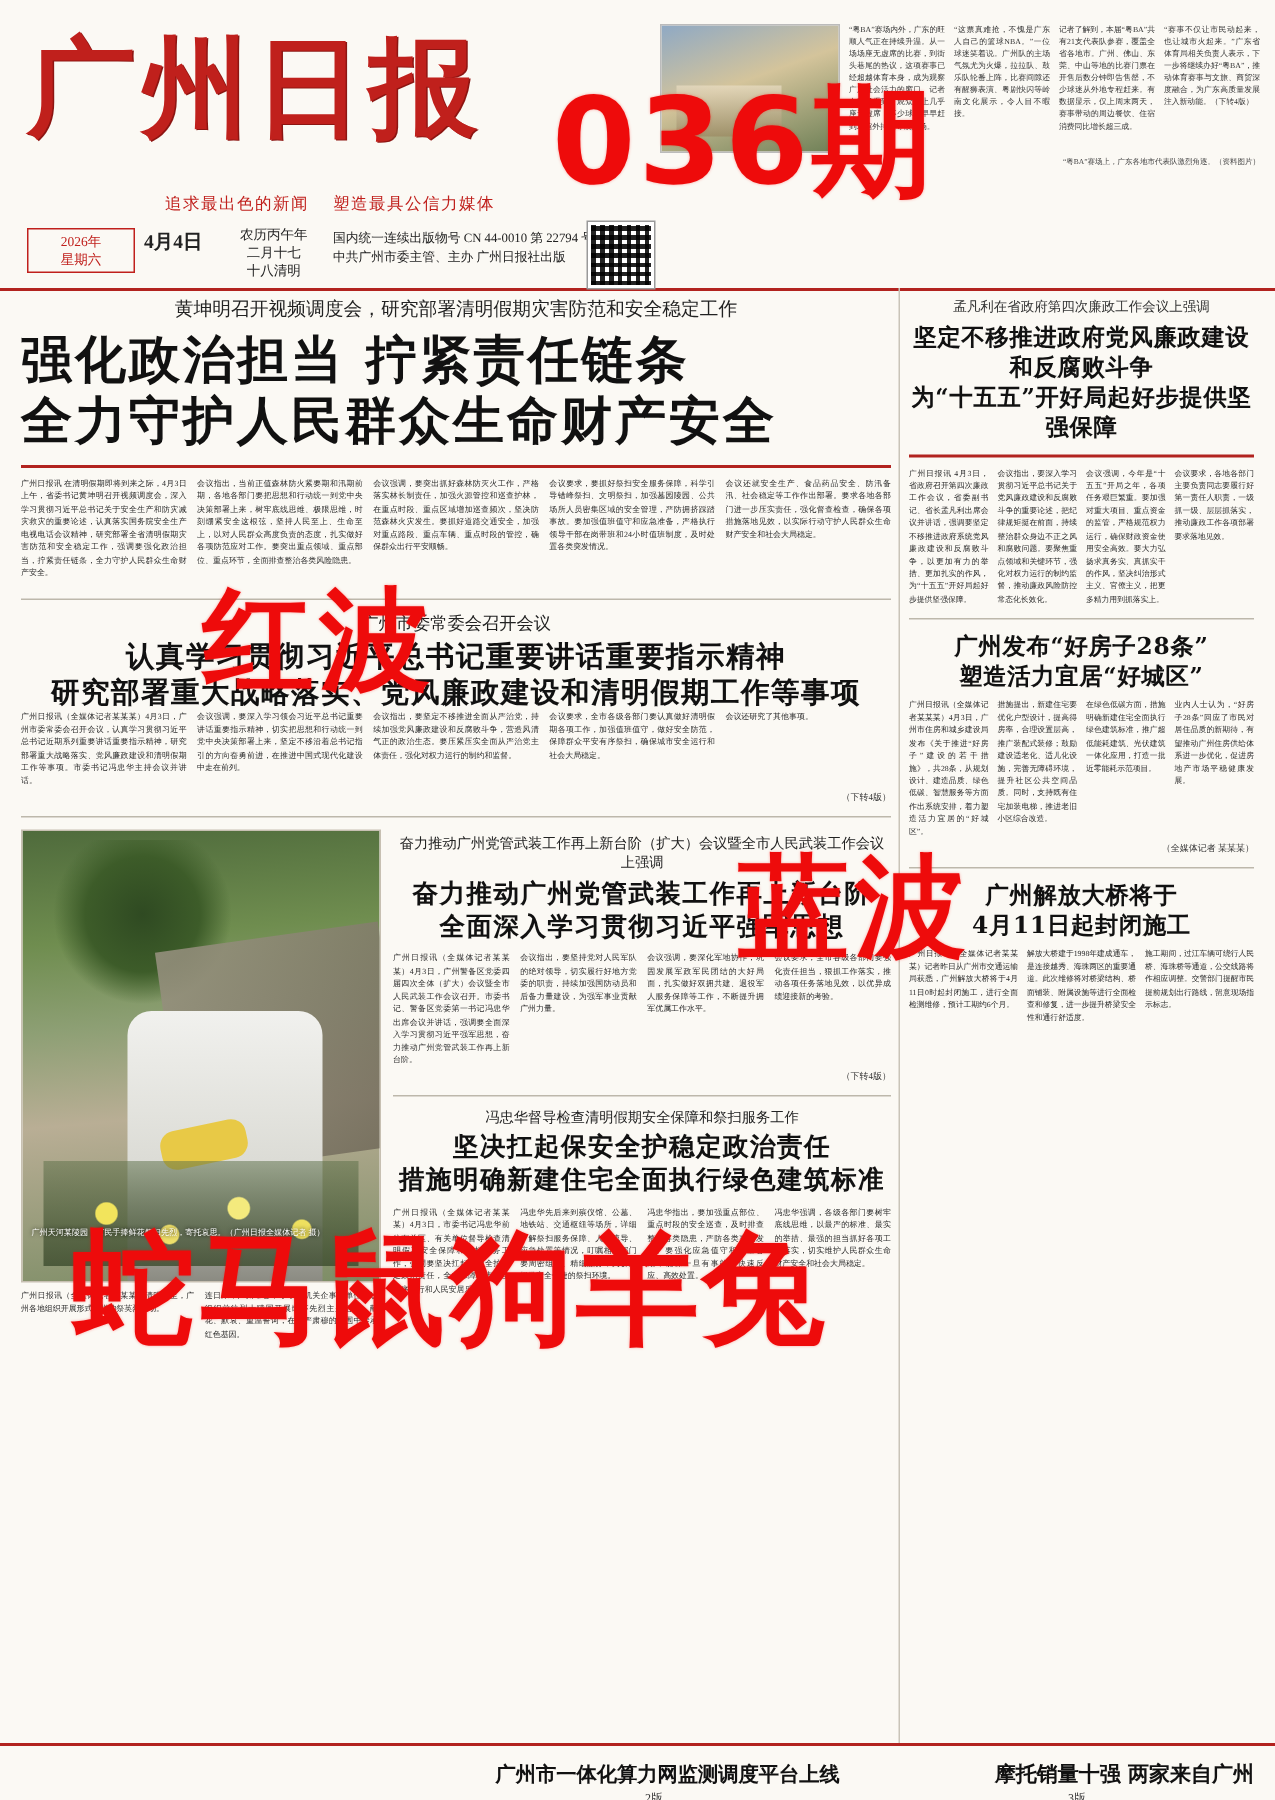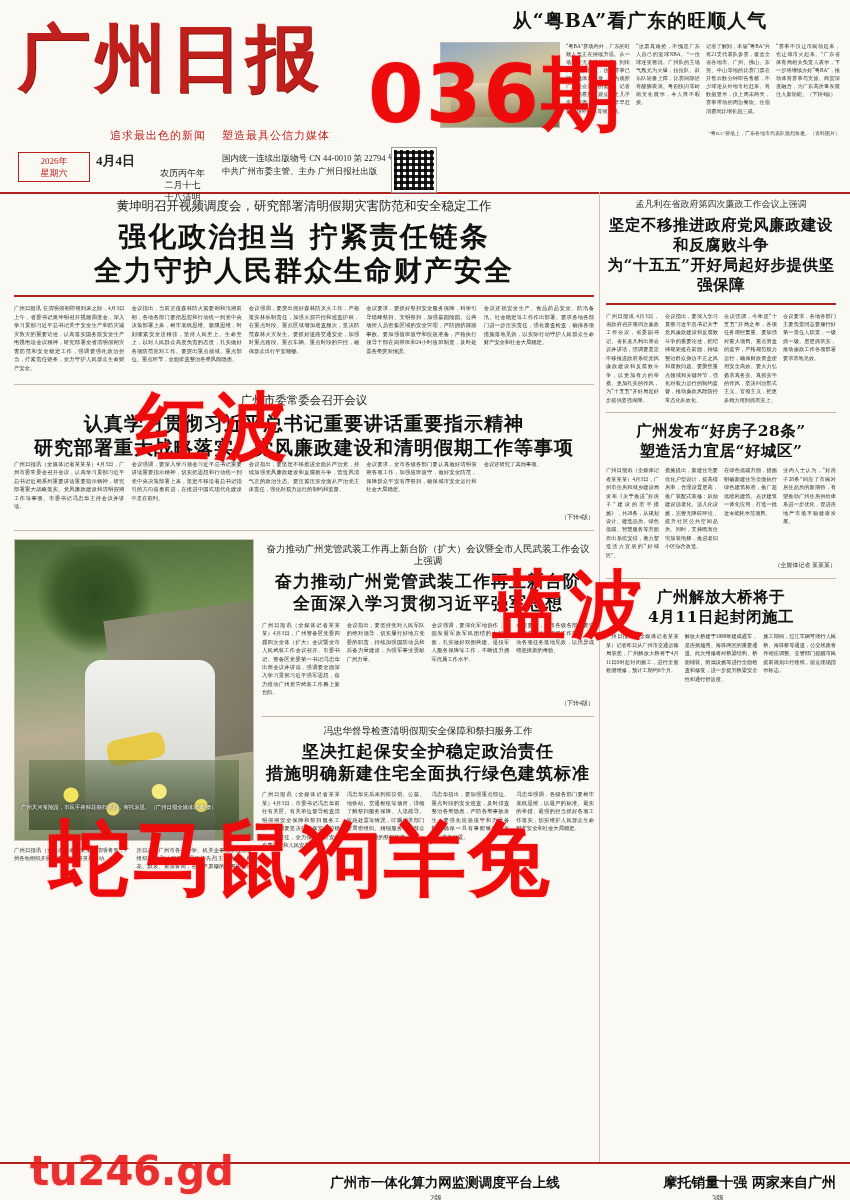--- a/index.html
+++ b/index.html
@@ -28,21 +28,21 @@
     display:flex;gap:16px;
   }
   .logo-sub span{white-space:nowrap;}
   .dateblock{
     position:absolute;left:18px;top:152px;width:70px;
     border:1px solid #c0201c;color:#c0201c;font-size:9px;
     text-align:center;line-height:1.35;padding:2px 0;
   }
   .datecol{position:absolute;left:96px;top:152px;font-size:11px;line-height:1.4;color:#222;}
   .datecol b{font-size:13px;}
-  .lunarcol{position:absolute;left:160px;top:150px;font-size:9px;line-height:1.35;color:#222;text-align:center;margin-top:17px;}
+  .lunarcol{position:absolute;left:160px;top:150px;font-size:9px;line-height:1.35;color:#222;text-align:center;}
   .issuecol{position:absolute;left:222px;top:152px;font-size:8.5px;line-height:1.5;color:#222;}
   .qr{
     position:absolute;left:392px;top:148px;width:40px;height:40px;
     background:
       repeating-linear-gradient(0deg,#222 0 3px,#fff 3px 6px),
       repeating-linear-gradient(90deg,#222 0 3px,#fff 3px 6px);
     background-blend-mode:multiply;
     border:2px solid #fff;outline:1px solid #999;
   }
   .mh-right{
@@ -83,23 +83,23 @@
   }
 
   
   .content{position:absolute;left:0;top:192px;width:741px;height:1008px;}
   .vrule{position:absolute;top:0;bottom:0;width:1px;background:#c9c4b8;}
   .col-left{position:absolute;left:14px;top:6px;width:580px;}
   .col-right{position:absolute;left:606px;top:6px;width:230px;}
 
   .lead-kicker{text-align:center;font-size:12.5px;color:#222;margin-bottom:5px;}
   .lead-title{
-    text-align:center;font-weight:bold;color:#111;
+    text-align:left;font-weight:bold;color:#111;
     font-family:"DejaVu Serif",serif;
-    font-size:28px;line-height:1.22;letter-spacing:2px;
+    font-size:34px;line-height:1.22;letter-spacing:2px;
   }
   .rule-red{height:2px;background:#b2231f;margin:7px 0 7px;}
   .thin-rule{height:1px;background:#bdb8ab;margin:8px 0;}
 
   .cols5{display:flex;gap:7px;}
   .cols4{display:flex;gap:7px;}
   .cols3{display:flex;gap:7px;}
   .bodycol{flex:1;font-size:5.3px;line-height:1.6;text-align:justify;color:#2a2a2a;}
 
   .sec-head{
@@ -191,21 +191,20 @@
 星期六</div>
     <div class="datecol"><b>4月4日</b></div>
     <div class="lunarcol" style="white-space:pre-line">农历丙午年
 二月十七
 十八清明</div>
     <div class="issuecol" style="white-space:pre-line">国内统一连续出版物号 CN 44-0010 第 22794 号
 中共广州市委主管、主办  广州日报社出版</div>
     <div class="qr"></div>
 
     <div class="mh-right">
-      <div class="mh-head">从“粤BA”看广东的旺顺人气</div>
       <div class="mh-cols">
         <div class="mh-photo"></div>
         <div class="mh-col">“粤BA”赛场内外，广东的旺顺人气正在持续升温。从一场场座无虚席的比赛，到街头巷尾的热议，这项赛事已经超越体育本身，成为观察广东社会活力的窗口。记者在现场看到，观众席上几乎座无虚席，不少球迷早早赶到球馆外排队等候入场。</div>
         <div class="mh-col">“这票真难抢，不愧是广东人自己的篮球NBA。”一位球迷笑着说。广州队的主场气氛尤为火爆，拉拉队、鼓乐队轮番上阵，比赛间隙还有醒狮表演、粤剧快闪等岭南文化展示，令人目不暇接。</div>
         <div class="mh-col">记者了解到，本届“粤BA”共有21支代表队参赛，覆盖全省各地市。广州、佛山、东莞、中山等地的比赛门票在开售后数分钟即告售罄，不少球迷从外地专程赶来。有数据显示，仅上周末两天，赛事带动的周边餐饮、住宿消费同比增长超三成。</div>
         <div class="mh-col">“赛事不仅让市民动起来，也让城市火起来。”广东省体育局相关负责人表示，下一步将继续办好“粤BA”，推动体育赛事与文旅、商贸深度融合，为广东高质量发展注入新动能。（下转4版）</div>
       </div>
       <div class="mh-credit">“粤BA”赛场上，广东各地市代表队激烈角逐。（资料图片）</div>
     </div>
   </div>
@@ -342,15 +341,14 @@
       <div class="foot-pg-left">2版</div>
       <div class="foot-right">摩托销量十强 两家来自广州</div>
       <div class="foot-pg-right">3版</div>
     </div>
   </div>
 
   <div class="overlay" id="ov-issue">036期</div>
   <div class="overlay" id="ov-red">红波</div>
   <div class="overlay" id="ov-blue">蓝波</div>
   <div class="overlay" id="ov-zodiac">蛇马鼠狗羊兔</div>
-  <div class="overlay" id="ov-site">tu246.gd</div>
 
 </div>
 
 </body></html>

